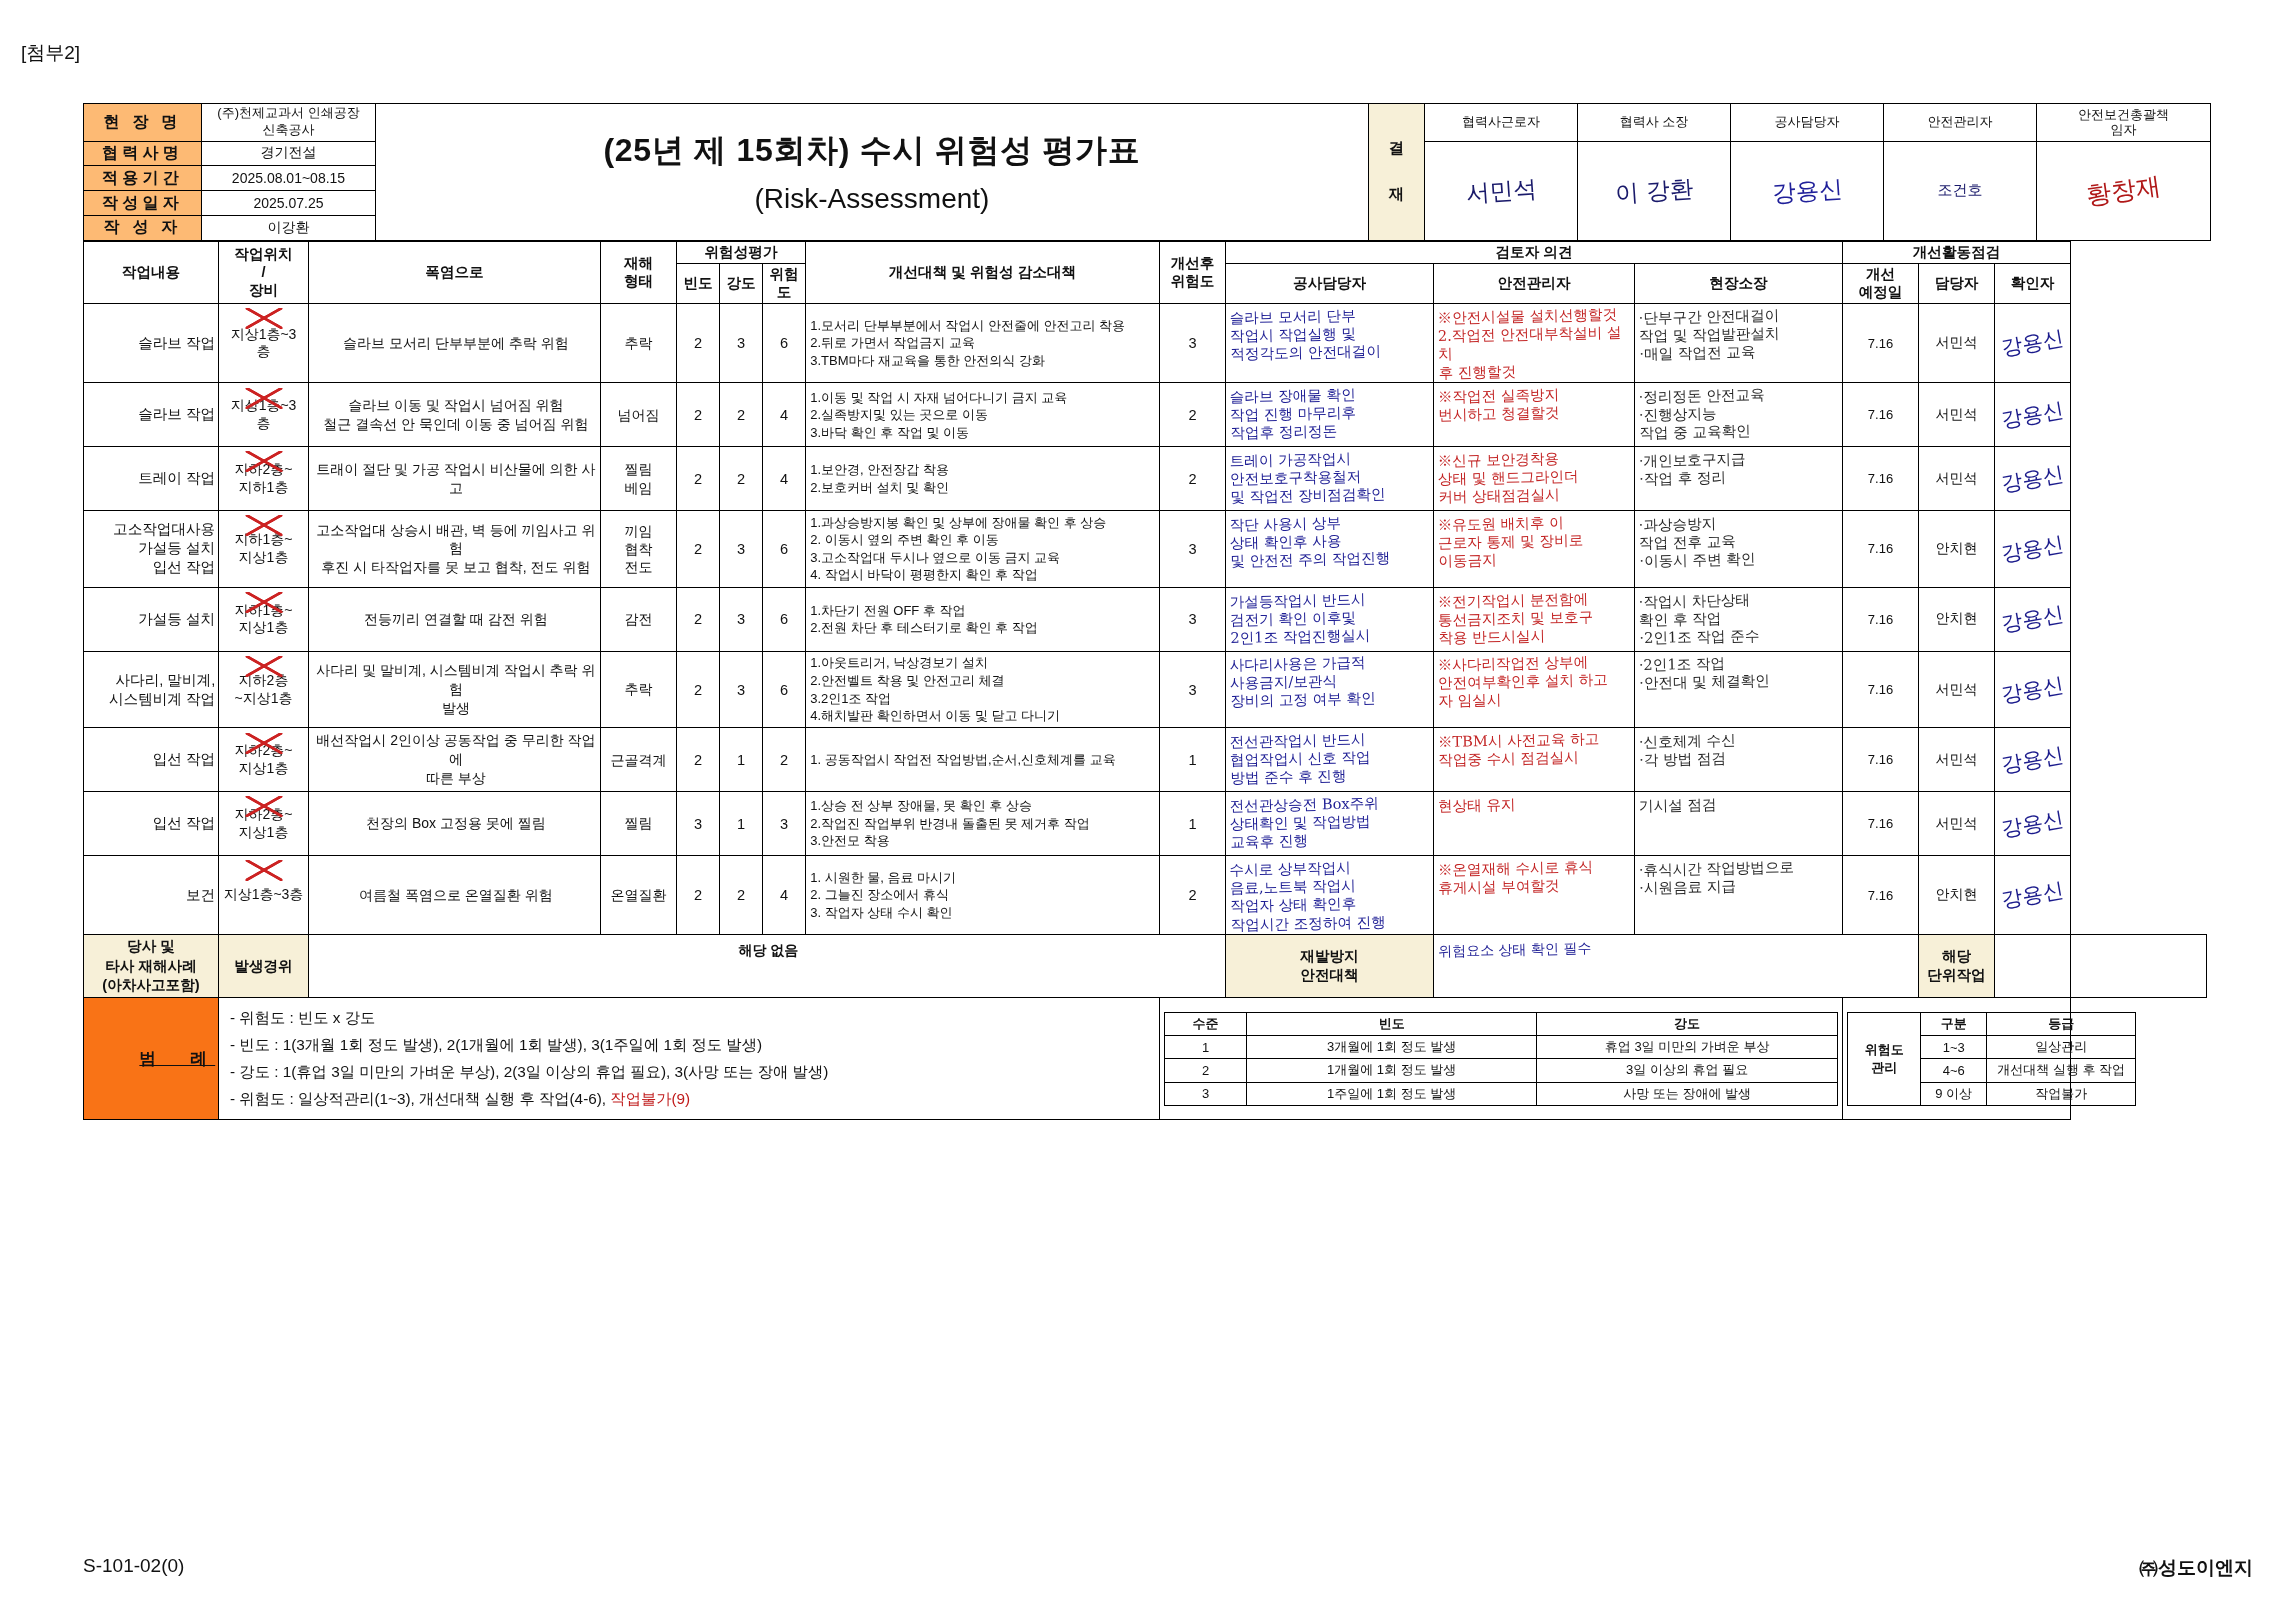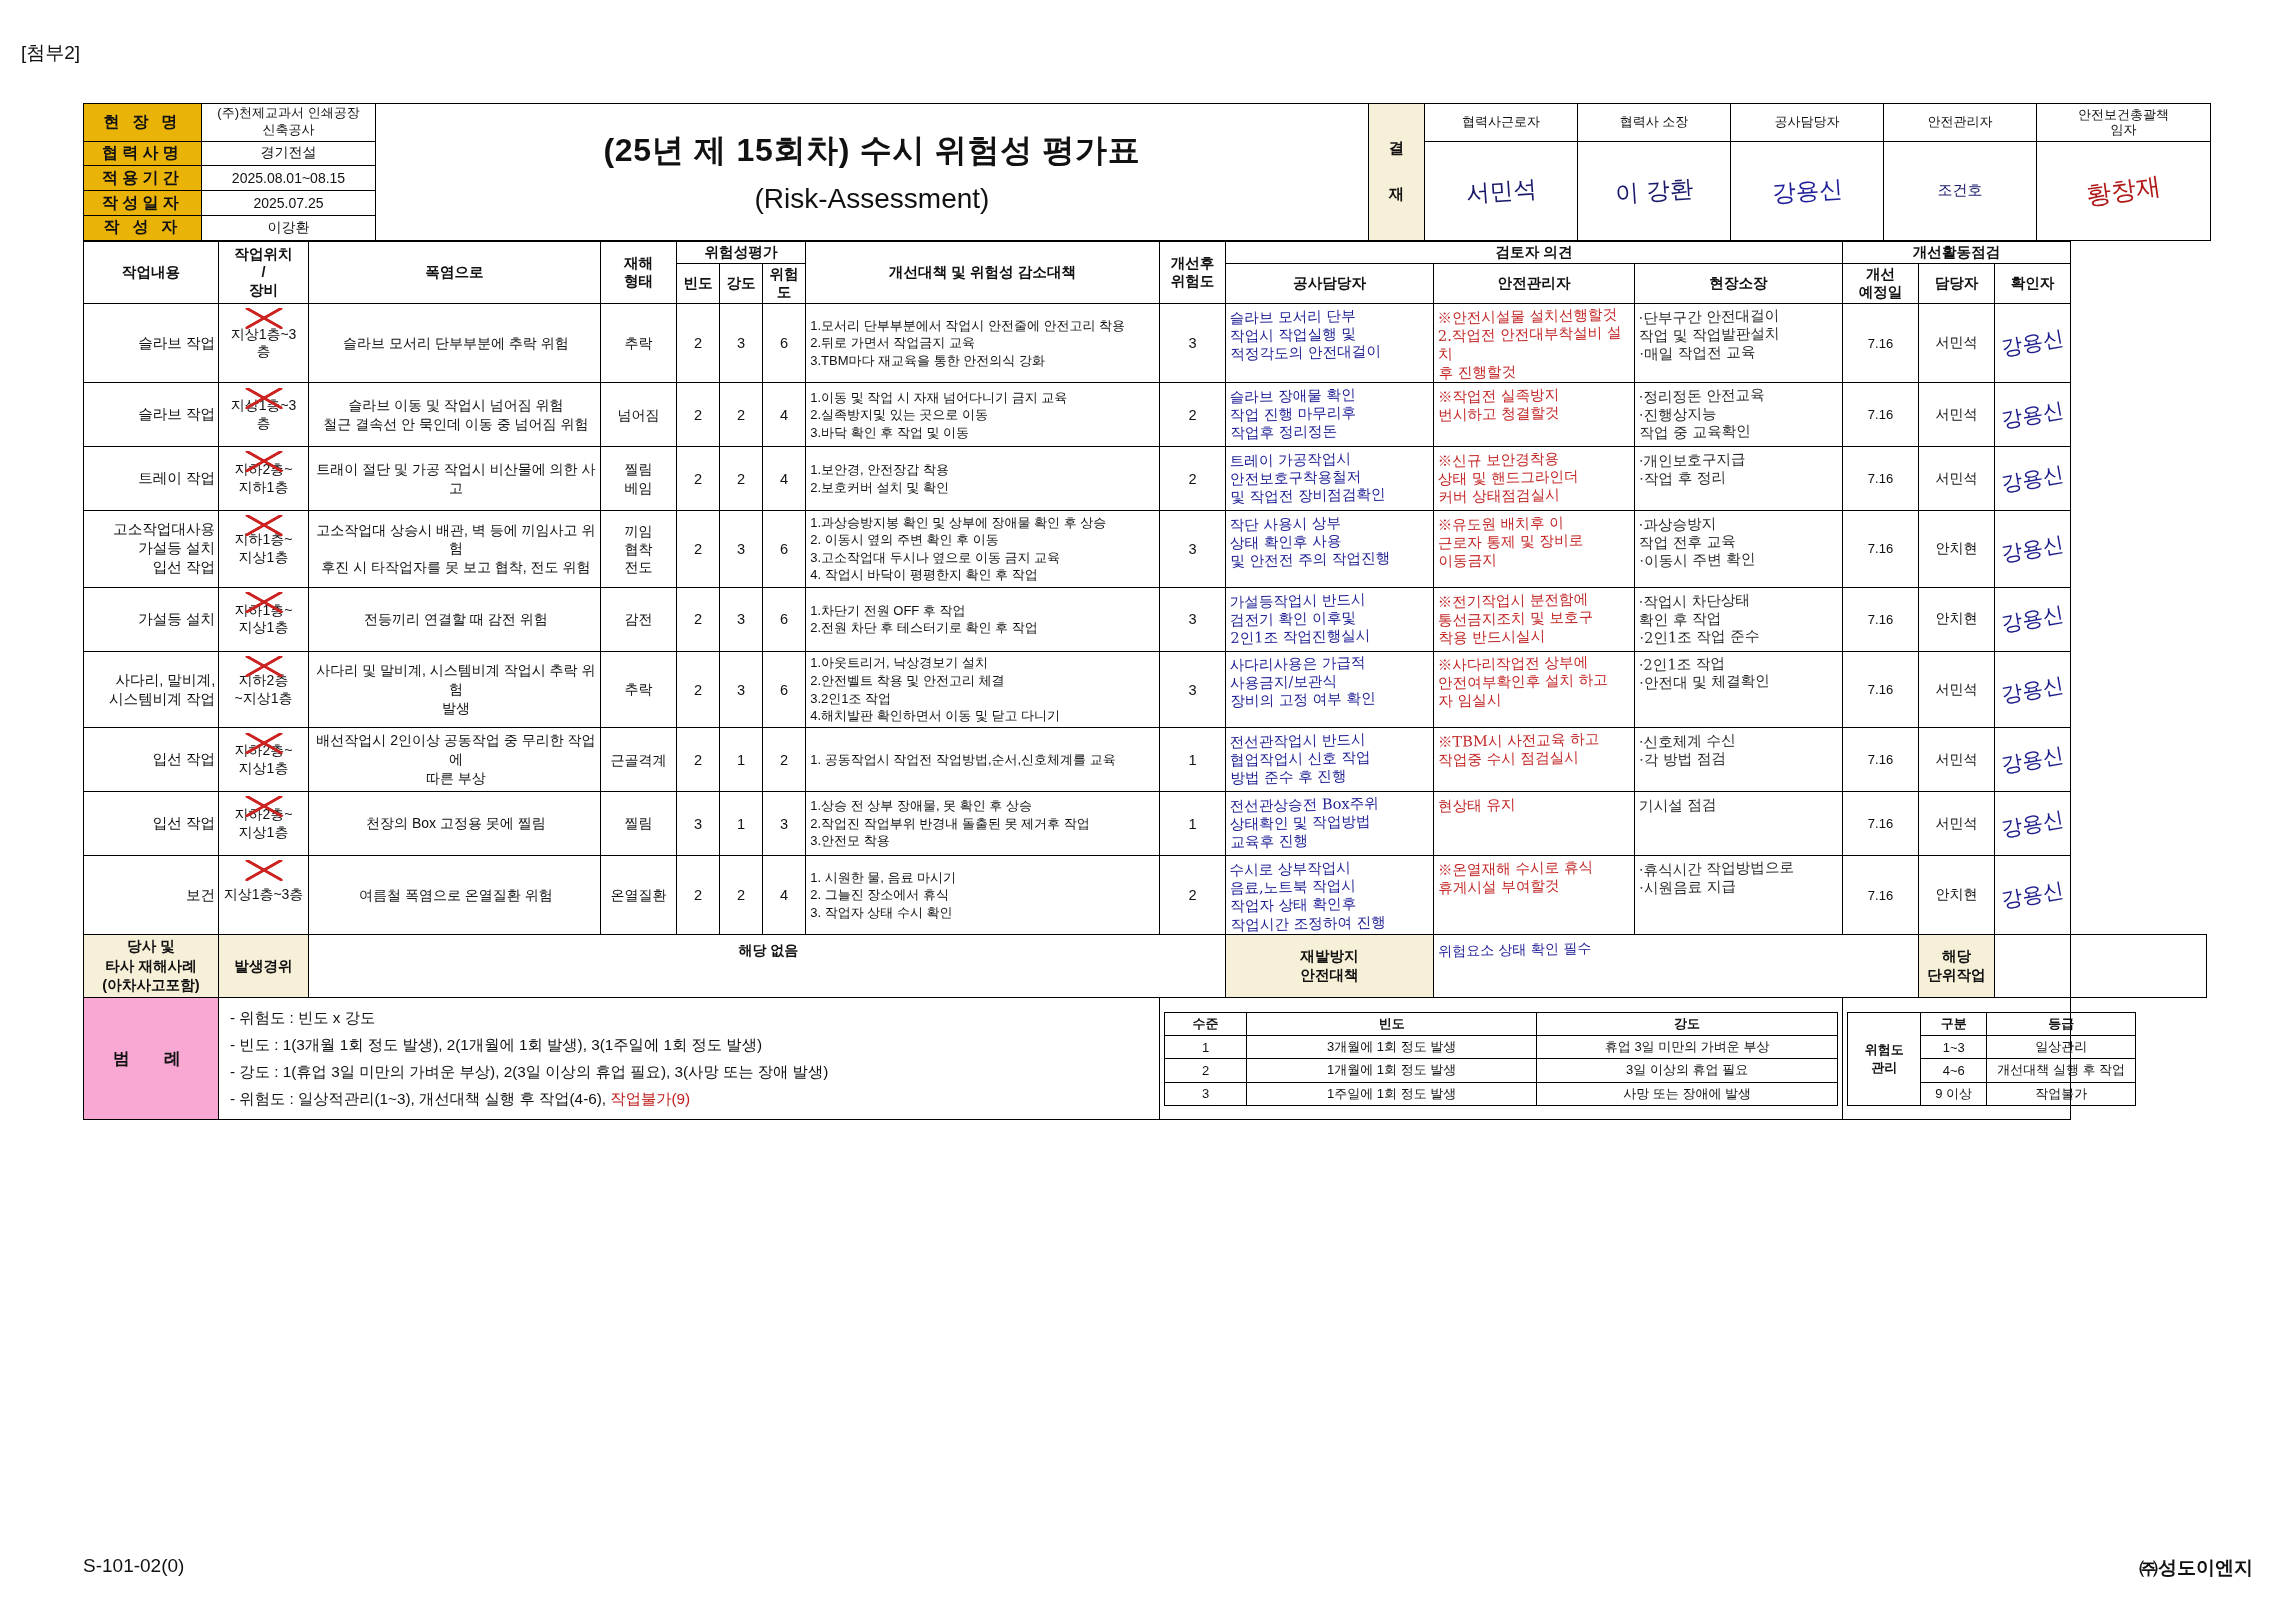--- a/index.html
+++ b/index.html
@@ -13,21 +13,21 @@
   }
   .page{position:relative;width:2295px;height:1623px;box-sizing:border-box;}
   .attach{position:absolute;left:21px;top:40px;font-size:19px;color:#111;}
   .footer-left{position:absolute;left:83px;top:1555px;font-size:19px;}
   .footer-right{position:absolute;right:42px;top:1555px;font-size:19px;font-weight:bold;}
 
   .sheet{position:absolute;left:83px;top:103px;width:2124px;}
   table{border-collapse:collapse;table-layout:fixed;}
   td,th{border:0.7px solid #000;vertical-align:middle;font-size:14px;padding:1.4px 2.8px;}
   .tbl-top{width:2124px;}
-  .lbl{background:#eab308;text-align:center;font-weight:bold;font-size:16px;letter-spacing:4.2px;}
+  .lbl{background:#fdba74;text-align:center;font-weight:bold;font-size:16px;letter-spacing:4.2px;}
   .val{text-align:center;font-size:14px;}
   .title-cell{text-align:center;vertical-align:middle;}
   .title-main{font-size:32px;font-weight:bold;letter-spacing:0.7px;}
   .title-sub{font-size:28px;margin-top:9.7px;}
   .appr-lbl{background:#f7f0d8;text-align:center;font-size:15.3px;font-weight:bold;line-height:1.5;}
   .appr-head{text-align:center;font-size:13px;background:#fff;line-height:1.2;}
   .sign{height:64px;text-align:center;position:relative;}
   .sign span.hand{
     font-family:"DejaVu Serif",serif;
     font-size:23.6px;color:#1a1a6b;
@@ -68,21 +68,21 @@
   .strike::after{
     content:"";position:absolute;left:50%;top:4.2px;width:37px;height:21px;
     transform:translateX(-50%);
     background:
       linear-gradient(to bottom right,transparent 44%,#cc2222 46%,#cc2222 52%,transparent 54%),
       linear-gradient(to bottom left,transparent 44%,#cc2222 46%,#cc2222 52%,transparent 54%);
     pointer-events:none;
   }
   .legend-td{font-size:15.3px;line-height:1.75;padding:7px 11px;}
   .legend-red{color:#c01a1a;}
-  .lg-lbl{background:#f9a8d4;text-align:center;font-weight:bold;font-size:16.7px;letter-spacing:8.3px;}
+  .lg-lbl{background:#f97316;text-align:right;font-weight:bold;font-size:16.7px;letter-spacing:8.3px;text-decoration:underline;}
   .mini th,.mini td{font-size:13px;text-align:center;padding:2.1px 2.8px;}
   .mini th{background:#fff;font-weight:bold;}
   .casecell{background:#f7f0d8;text-align:center;font-size:14.6px;line-height:1.35;font-weight:bold;}
 </style>
 </head>
 <body>
 
 <div class="page">
 
   <div class="attach">[첨부2]</div>

